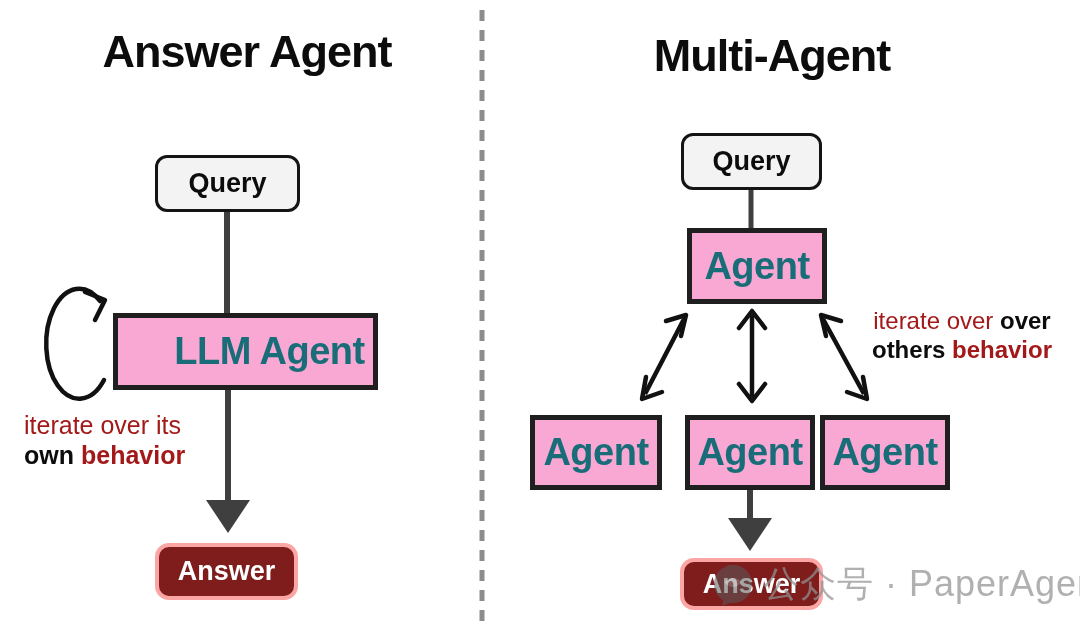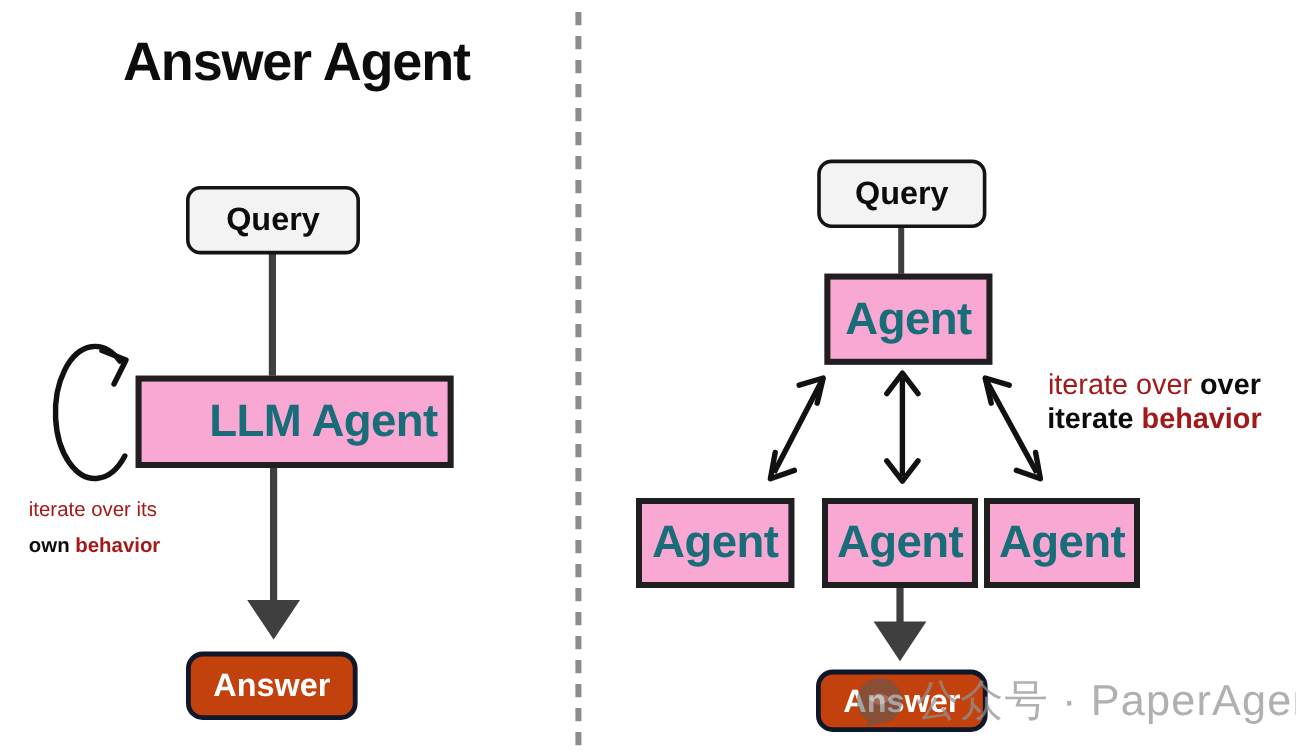--- a/index.html
+++ b/index.html
@@ -47,40 +47,40 @@
     color: #0c0c0c;
   }
   .agent-box {
     background: #f9a8d4;
     border: 5px solid #1f1f1f;
     font-size: 38px;
     color: #186d78;
     letter-spacing: -0.5px;
   }
   .answer-box {
-    background: #c2410c;
-    border: 4px solid #0f172a;
+    background: #7f1d1d;
+    border: 4px solid #fca5a5;
     border-radius: 14px;
     font-size: 27px;
     color: #ffffff;
   }
   .query-left   { left: 155px; top: 155px; width: 145px; height: 57px; }
   .llm-agent    { left: 113px; top: 313px; width: 265px; height: 77px; padding-left: 48px; }
   .answer-left  { left: 155px; top: 543px; width: 143px; height: 57px; }
   .query-right  { left: 681px; top: 133px; width: 141px; height: 57px; }
   .agent-top    { left: 687px; top: 228px; width: 140px; height: 76px; }
   .agent-w1     { left: 530px; top: 415px; width: 132px; height: 75px; }
   .agent-w2     { left: 685px; top: 415px; width: 130px; height: 75px; }
   .agent-w3     { left: 820px; top: 415px; width: 130px; height: 75px; }
   .answer-right { left: 680px; top: 558px; width: 143px; height: 52px; }
 
   .annotation {
     position: absolute;
     z-index: 2;
-    font-size: 17px;
+    font-size: 25px;
     line-height: 30px;
     color: #a31818;
   }
   .annotation .red   { color: #a31818; font-weight: normal; }
   .annotation .red-b { color: #a31818; font-weight: bold; text-align: center; }
   .annotation .blk-b { color: #0c0c0c; font-weight: bold; }
   .annot-left  { left: 24px;  top: 410px; width: 200px; text-align: left; }
   .annot-right { left: 852px; top: 306px; width: 220px; text-align: center; font-size: 24px; line-height: 29px; }
 
   .watermark {
@@ -148,33 +148,34 @@
   <div class="annotation annot-left">
     <span class="red">iterate over its</span><br>
     <span class="blk-b">own</span>
     <span class="red-b">behavior</span>
   </div>
 
   <div class="box answer-box answer-left">
     <span>Answer</span>
   </div>
 
+  <div class="panel-title title-right">Multi-Agent</div>
 
   <div class="box query-box query-right">
     <span>Query</span>
   </div>
 
   <div class="box agent-box agent-top">
     <span>Agent</span>
   </div>
 
   <div class="annotation annot-right">
     <span class="red">iterate over</span>
     <span class="blk-b">over</span><br>
-    <span class="blk-b">iterate</span>
+    <span class="blk-b">others</span>
     <span class="red-b">behavior</span>
   </div>
 
   <div class="box agent-box agent-w1">
     <span>Agent</span>
   </div>
   <div class="box agent-box agent-w2">
     <span>Agent</span>
   </div>
   <div class="box agent-box agent-w3">

